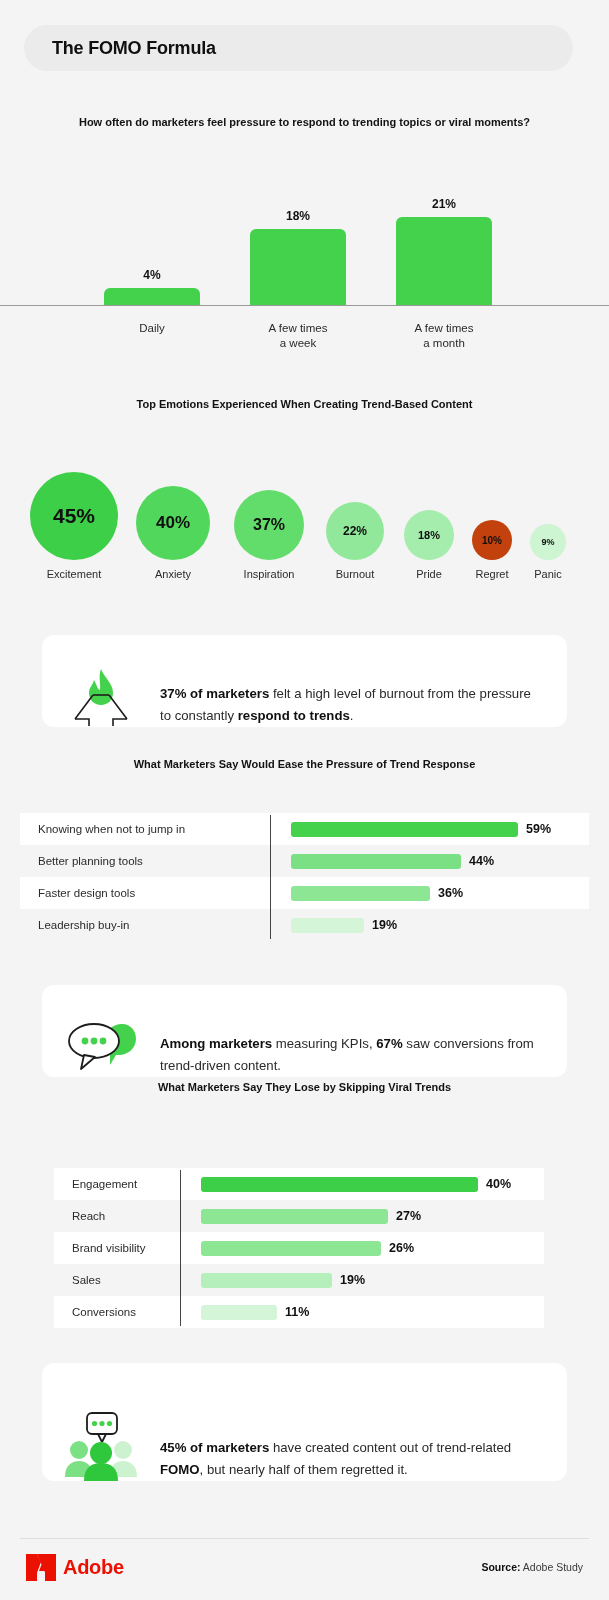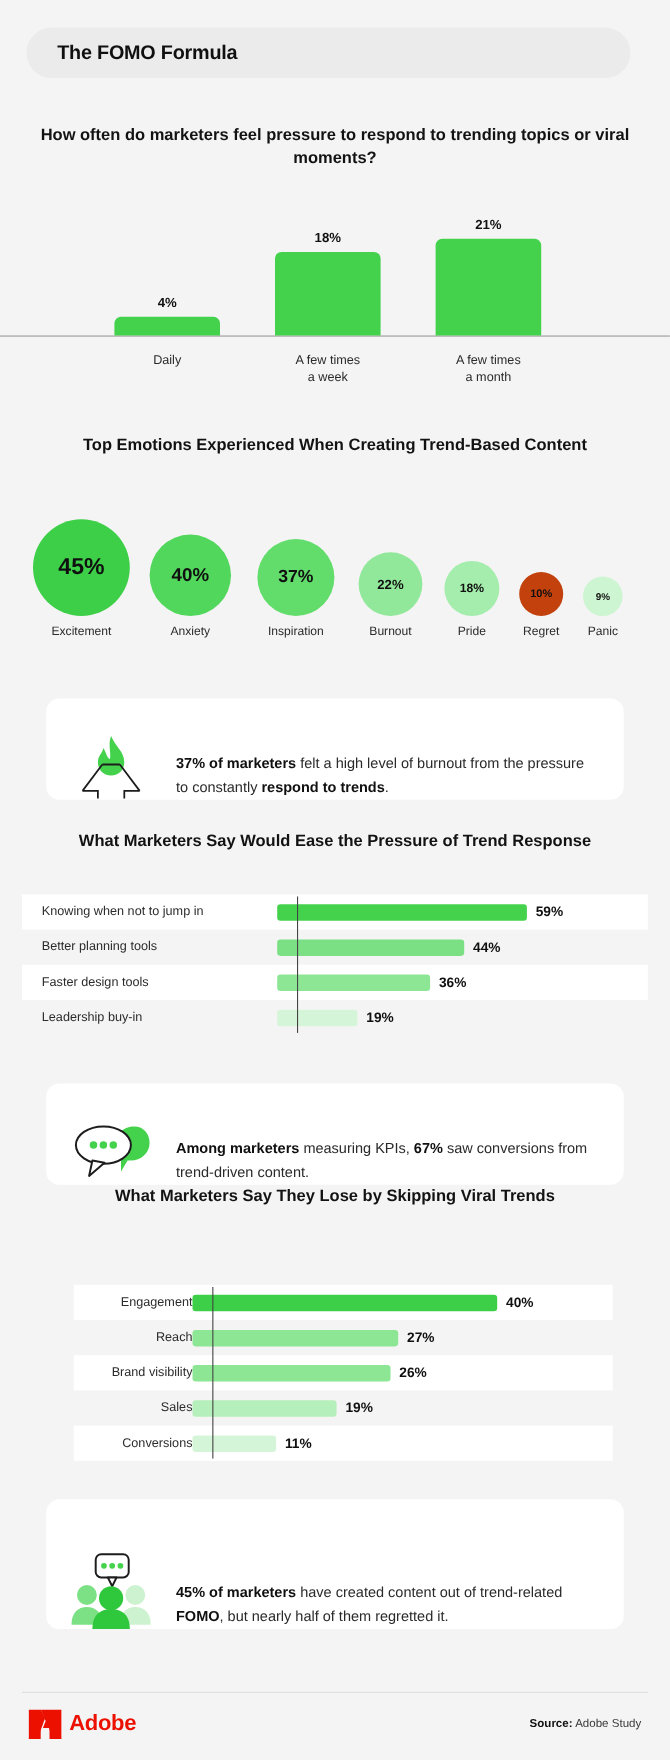--- a/index.html
+++ b/index.html
@@ -21,21 +21,21 @@
   }
   .header-title {
     margin-left: 28px;
     font-size: 18px; font-weight: bold; letter-spacing: -0.2px;
     color: #101010;
   }
 
   
   .sec-title {
     position: absolute; left: 0; width: 609px;
-    text-align: center; font-size: 15px; font-weight: bold;
+    text-align: center; font-size: 11px; font-weight: bold;
     line-height: 21px; color: #121212;
   }
 
   
   .vbar-wrap { position: absolute; left: 0; top: 175px; width: 609px; height: 185px; }
   .vbar-base {
     position: absolute; left: 0; top: 130px; width: 609px; height: 1px;
     background: #9a9a9a;
   }
   .vcol { position: absolute; bottom: 55px; width: 96px; text-align: center; }
@@ -81,20 +81,21 @@
     font-size: 13.2px; line-height: 22px; color: #2a2a2a;
     padding-right: 26px;
   }
   .card-text b { font-weight: bold; color: #101010; }
 
   
   .hchart { position: absolute; }
   .hrow {
     position: relative; display: flex; align-items: center;
     width: 100%;
+    gap: 39px;
   }
   .hrow.alt { background: #ffffff; }
   .hrow .hlabel {
     font-size: 11.5px; color: #2b2b2b; flex: 0 0 auto;
     padding-left: 18px;
   }
   .hbar-area { position: relative; flex: 1 1 auto; display: flex; align-items: center; }
   .hbar { height: 15px; border-radius: 3px; }
   .hval { font-size: 12.5px; font-weight: bold; color: #101010; margin-left: 8px; white-space: nowrap; }
   .haxis { position: absolute; width: 1px; background: #444; }
@@ -246,21 +247,21 @@
         <circle cx="30" cy="24" r="3.4" fill="#44d24d"></circle>
         <circle cx="39" cy="24" r="3.4" fill="#44d24d"></circle>
       </svg>
     </div>
     <div class="card-text"><b>Among marketers</b><span> measuring KPIs, </span><b>67%</b><span> saw conversions from trend-driven content.</span></div>
   </div>
 
   <div class="sec-title" style="top:1077px;">What Marketers Say They Lose
 by Skipping Viral Trends</div>
 
-  <div class="hchart" id="hchart2" style="left: 67px; top: 1168px; width: 490px; position: absolute; text-align: right;">
+  <div class="hchart" id="hchart2" style="left: 54px; top: 1168px; width: 490px; position: absolute;">
       <div class="hrow alt" style="height: 32px;">
         <div class="hlabel" style="flex-basis: 108px;">Engagement</div>
         <div class="hbar-area">
           <div class="hbar" style="width: 277px; background: rgb(60, 207, 71);"></div>
           <div class="hval">40%</div>
         </div>
       </div>
       <div class="hrow" style="height: 32px;">
         <div class="hlabel" style="flex-basis: 108px;">Reach</div>
         <div class="hbar-area">

